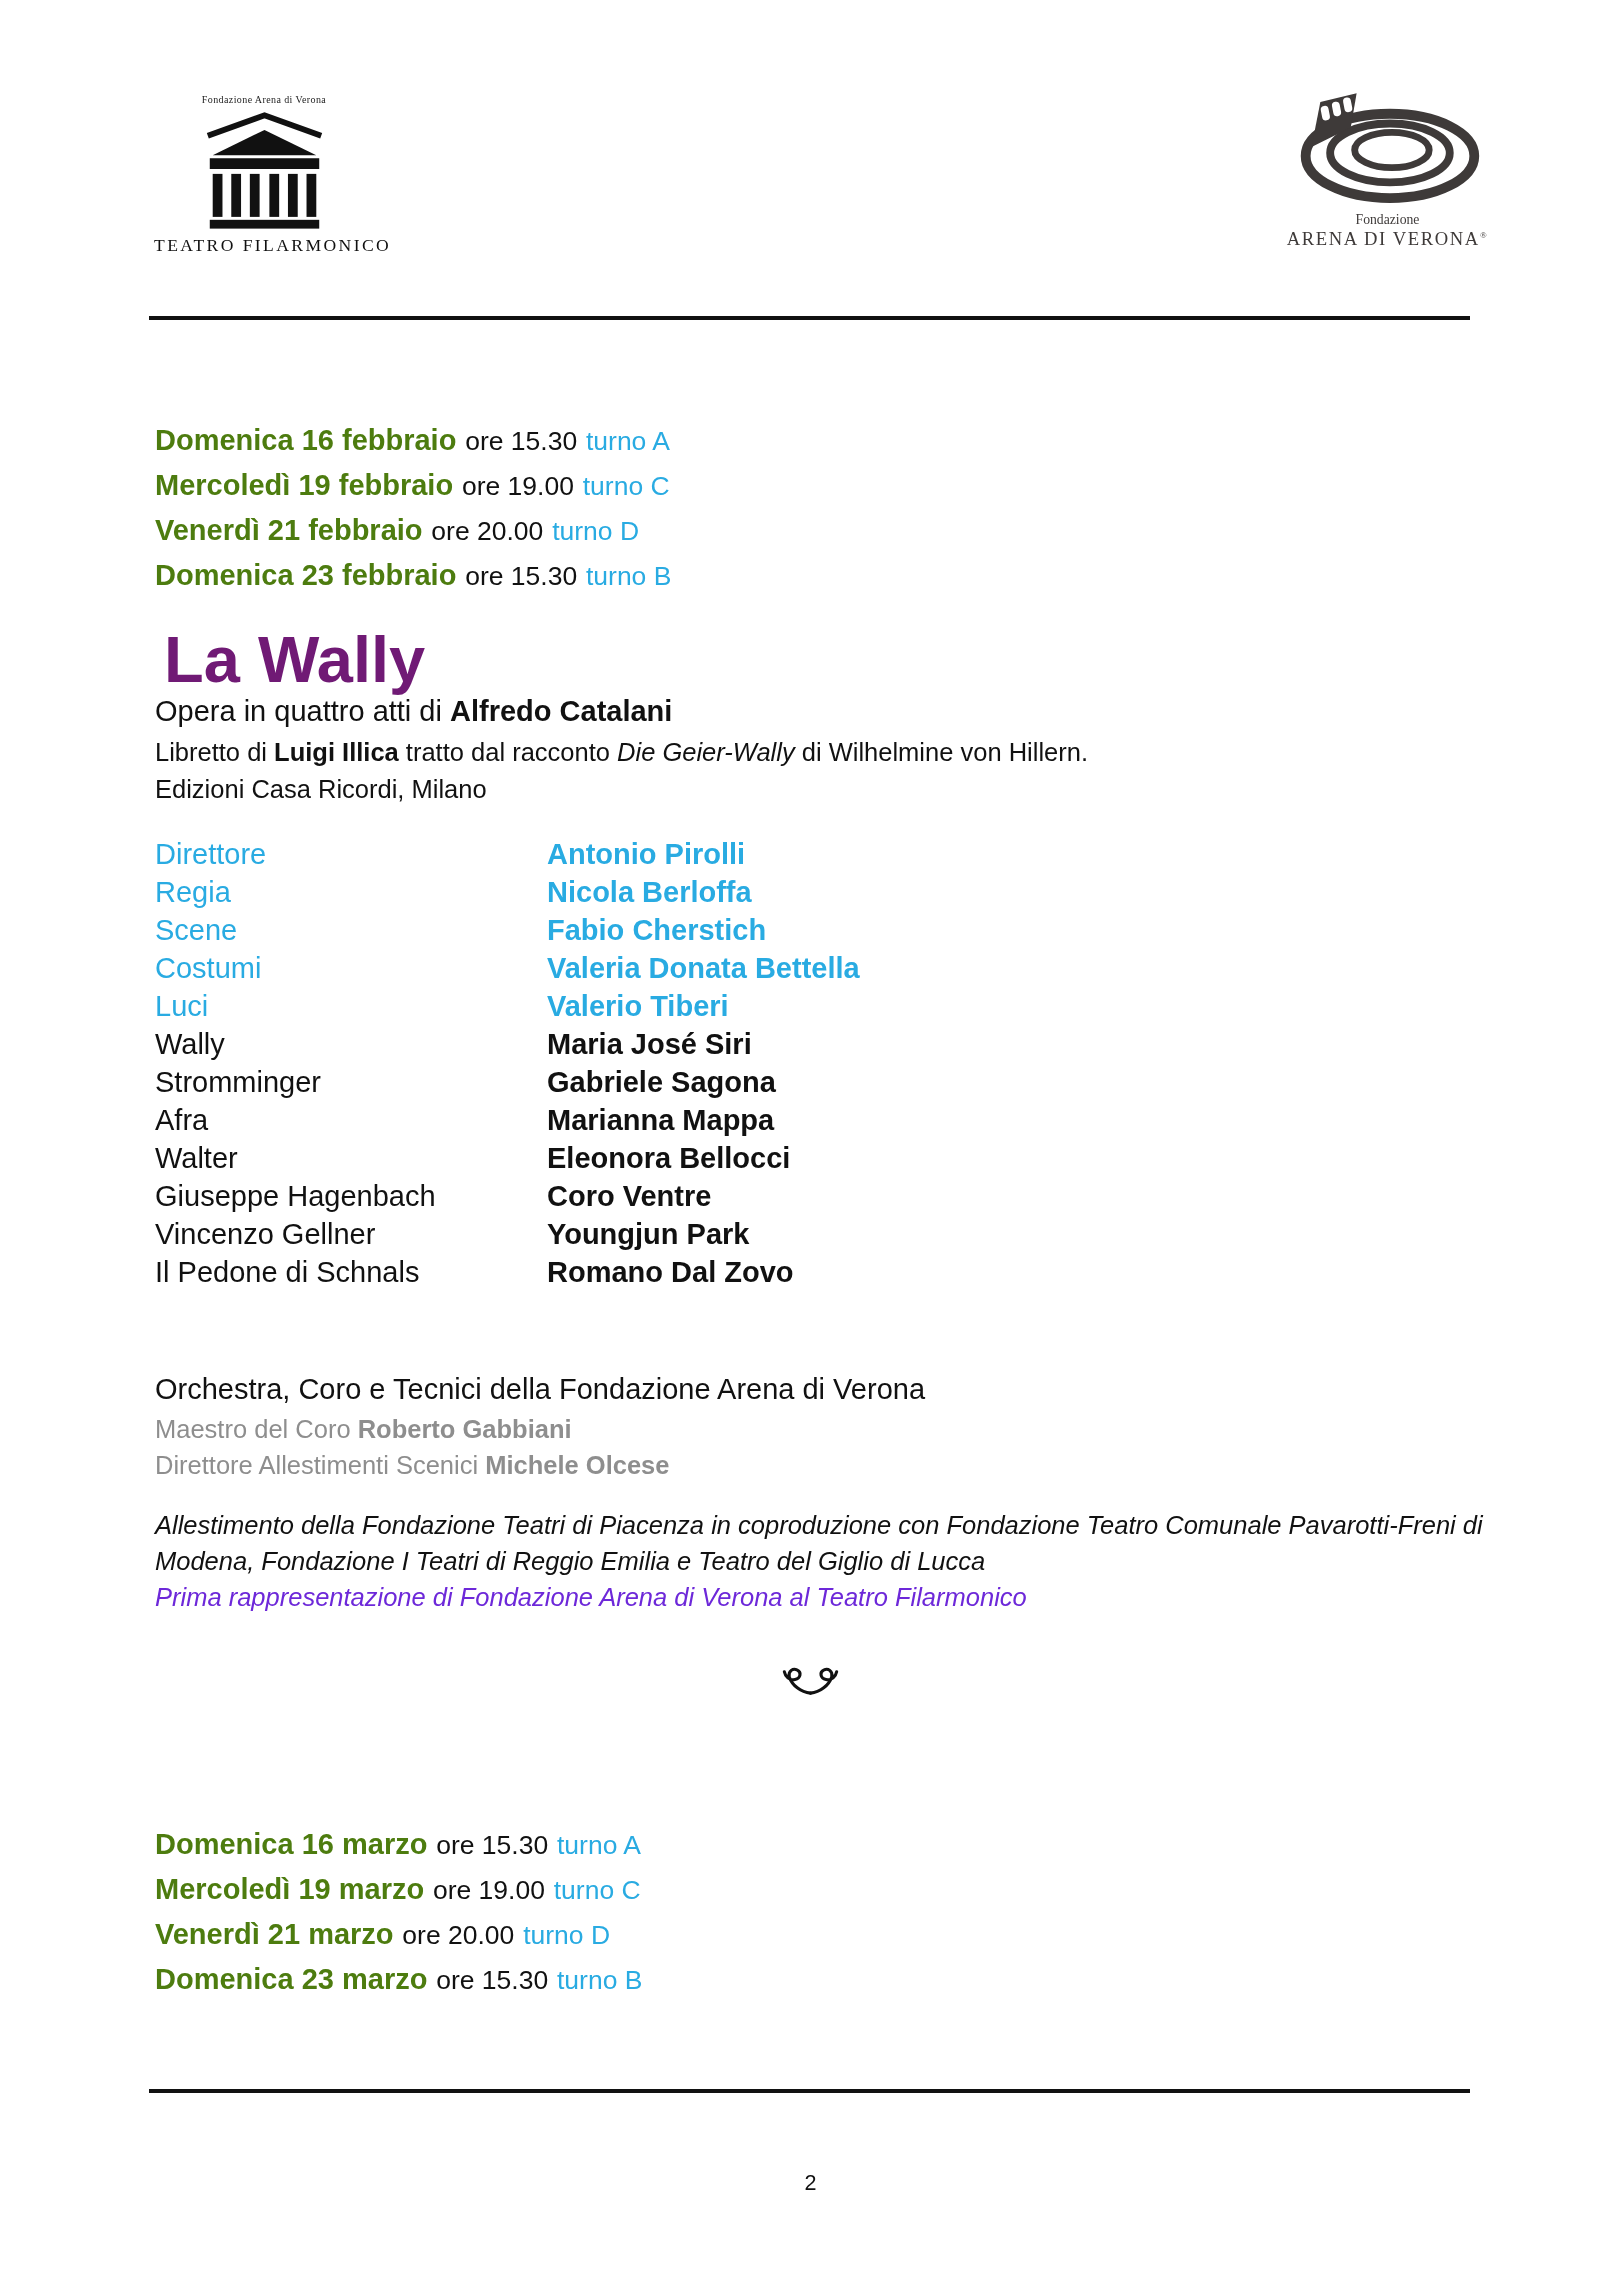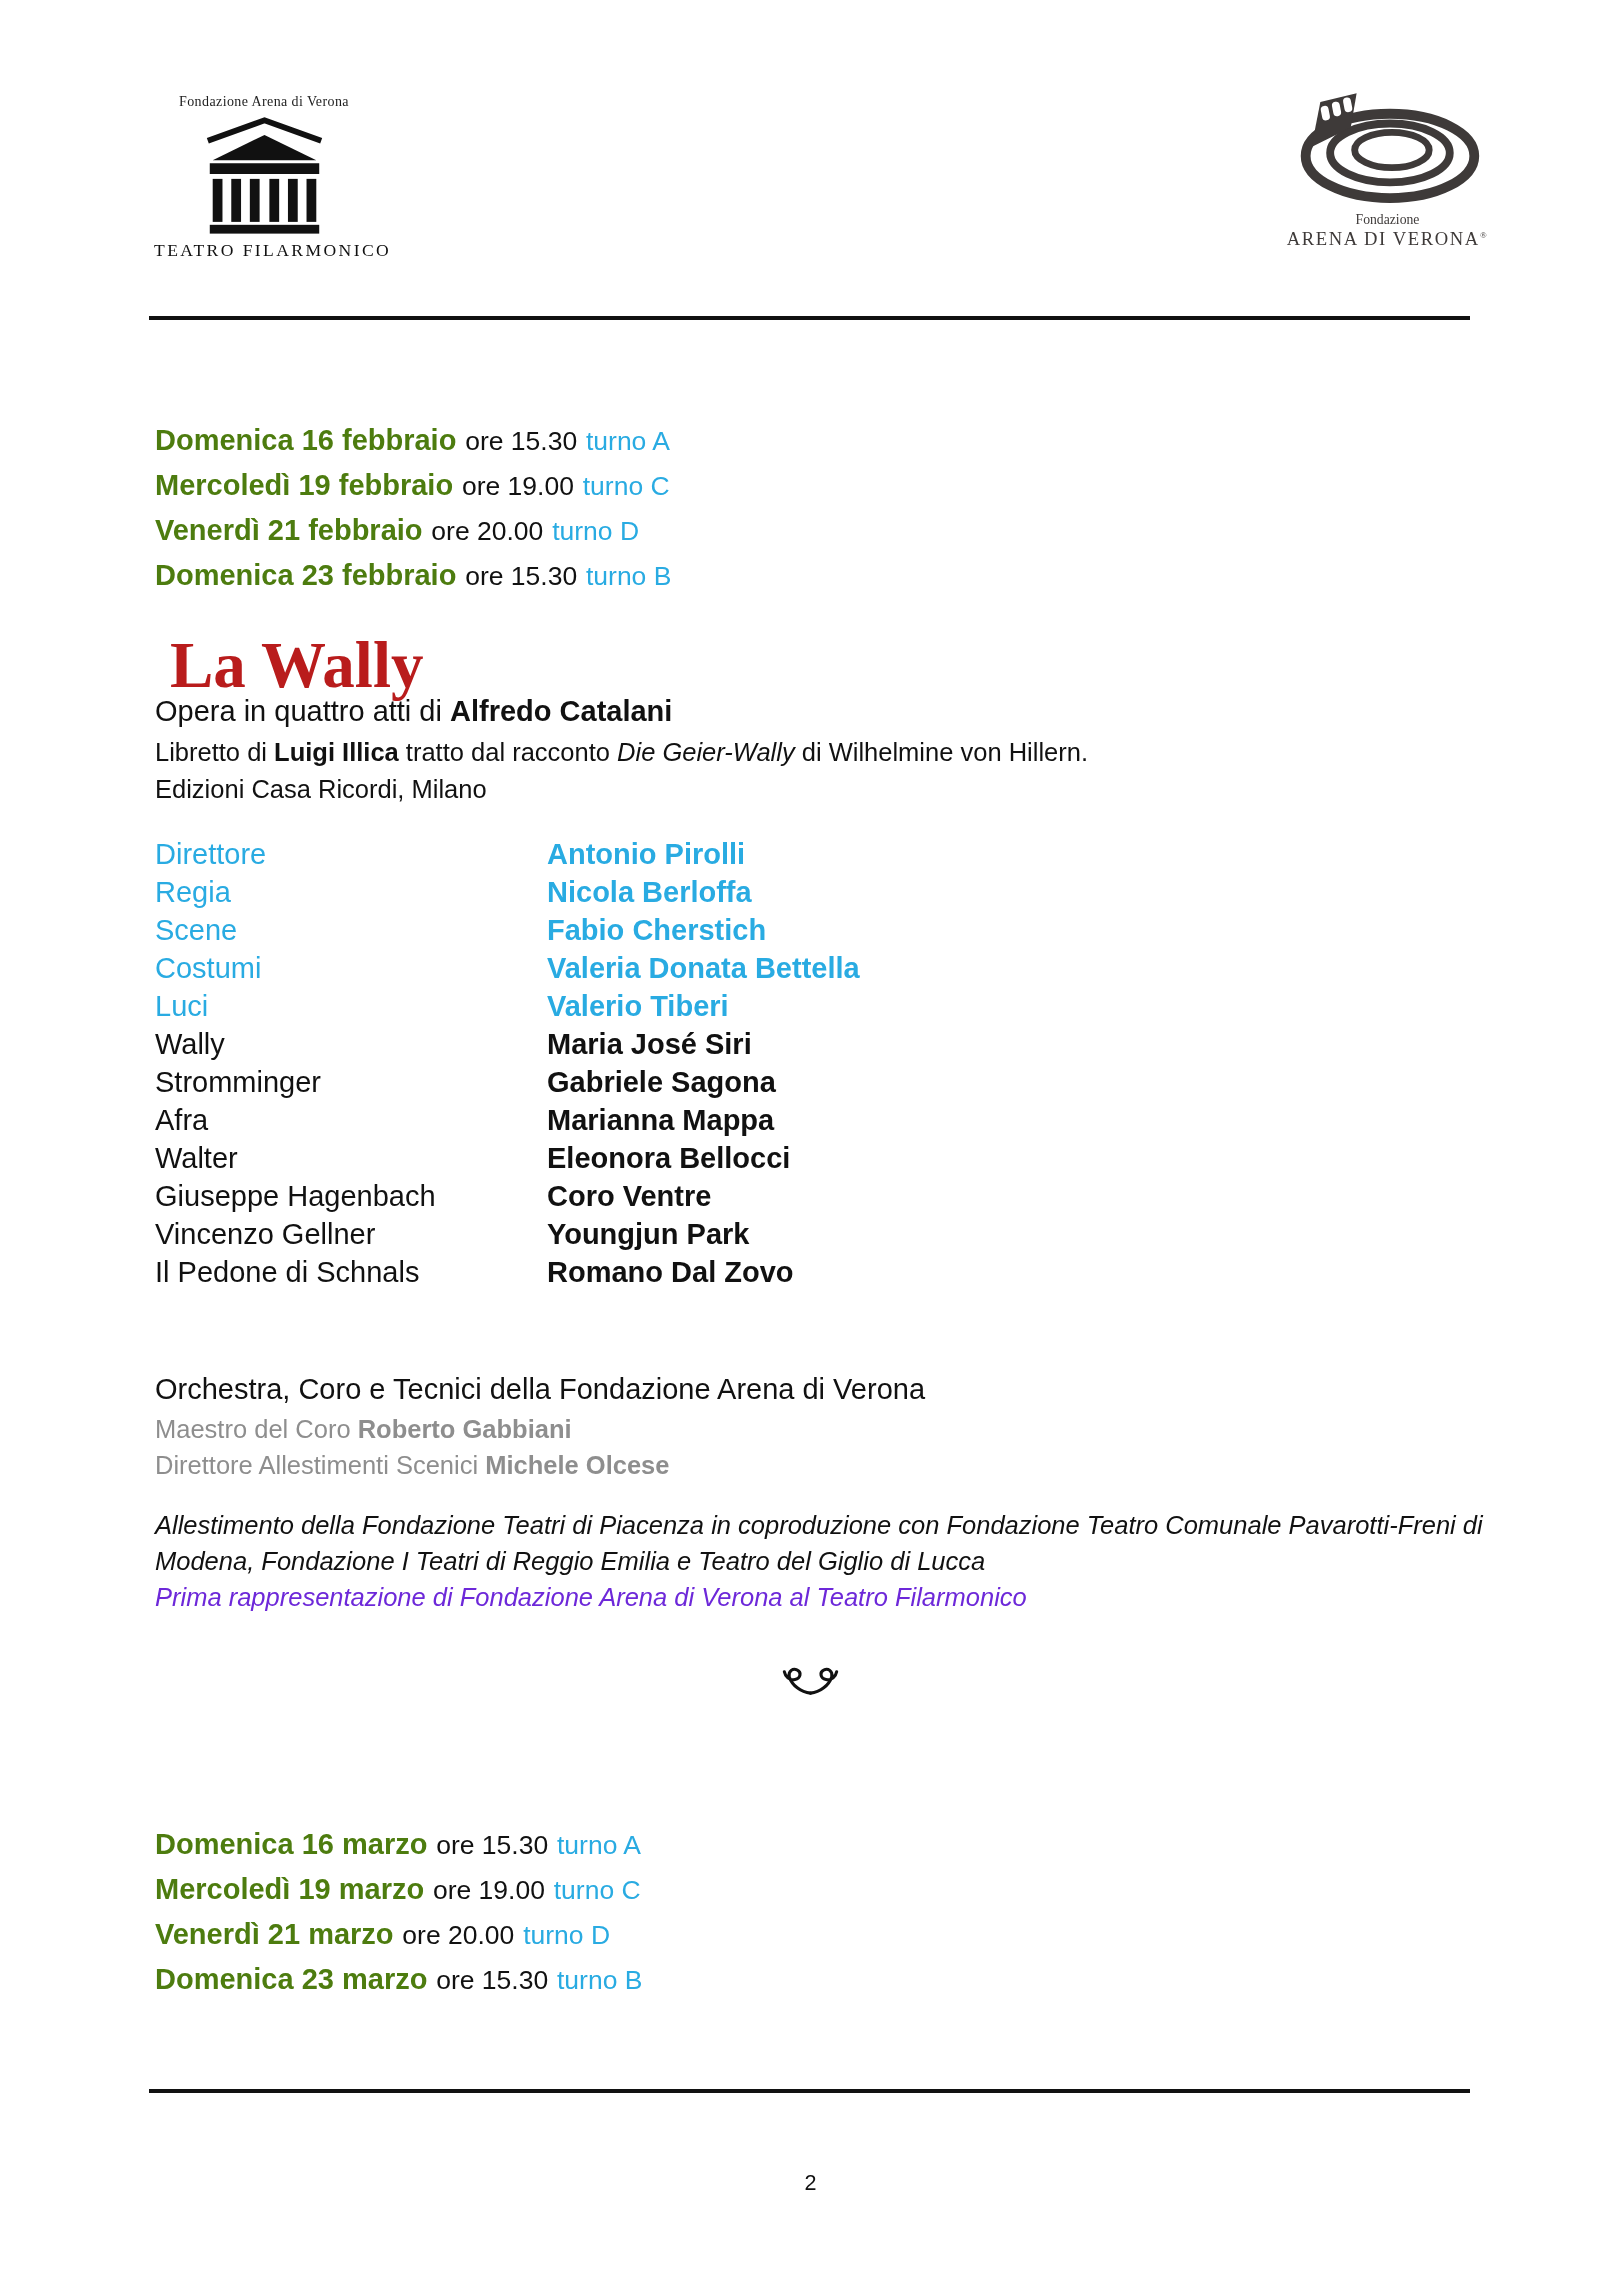--- a/index.html
+++ b/index.html
@@ -2,41 +2,41 @@
 <html><head>
 <meta charset="utf-8">
 <style>
   html,body{margin:0;padding:0;background:#ffffff;}
   .page{
     position:relative;width:1621px;height:2293px;background:#ffffff;
     font-family:"Liberation Sans","DejaVu Sans",sans-serif;color:#111111;overflow:hidden;
   }
   
   .logo-left{position:absolute;left:154px;top:94px;width:220px;text-align:center;}
-  .logo-left .toptext{font-family:"Liberation Serif","DejaVu Serif",serif;font-size:14px;color:#1d1d1d;letter-spacing:0.4px;margin-bottom:3.9px;}
+  .logo-left .toptext{font-family:"Liberation Serif","DejaVu Serif",serif;font-size:10px;color:#1d1d1d;letter-spacing:0.4px;margin-bottom:3.9px;}
   .logo-left .bottomtext{font-family:"Liberation Serif","DejaVu Serif",serif;font-size:17.6px;color:#111;letter-spacing:2.4px;margin-top:5.9px;white-space:nowrap;}
   .logo-right{position:absolute;left:1274px;top:90px;width:227px;text-align:center;color:#3e3a39;}
   .logo-right .fondazione{font-family:"Liberation Serif","DejaVu Serif",serif;font-size:13.7px;margin-top:2px;}
   .logo-right .arena{font-family:"Liberation Serif","DejaVu Serif",serif;font-size:18.6px;letter-spacing:1.6px;white-space:nowrap;}
   .logo-right sup{font-size:8.8px;}
   
   .rule{position:absolute;left:149px;width:1321px;height:3.9px;background:#111;}
   .rule-top{top:316px;}
   .rule-bottom{top:2089px;}
   
   .dates{position:absolute;left:155px;}
   .dates-feb{top:418px;}
   .dates-mar{top:1786px;margin-top:36px;}
   .date-row{font-size:26.5px;line-height:44px;white-space:nowrap;}
   .date-row .day{font-weight:700;font-size:29px;margin-right:8.8px;color:#4d7c0f;}
   .date-row .time{color:#111;margin-right:8.8px;}
   .date-row .turn{color:#29abe2;}
   
-  .opera-title{position:absolute;left:153px;top:616px;margin:17px;font-family:Liberation Serif, serif;
-    font-weight:700;font-size:65px;line-height:65px;color:#b91c1c;letter-spacing:0px;}
+  .opera-title{position:absolute;left:153px;top:616px;margin:11px;font-family:Liberation Sans, sans-serif;
+    font-weight:700;font-size:65px;line-height:65px;color:#701a75;letter-spacing:0px;}
   .subtitle{position:absolute;left:155px;top:692px;margin:0;font-size:29px;line-height:39px;}
   .subtitle b{font-weight:700;}
   .libretto{position:absolute;left:155px;top:735px;margin:0;font-size:25.5px;line-height:35px;}
   .libretto b{font-weight:700;}
   .libretto .src{font-style:italic;}
   .edition{position:absolute;left:155px;top:772px;margin:0;font-size:25.5px;line-height:35px;text-align:right;}
   
   .credits{position:absolute;left:155px;top:835px;}
   .credit-row{display:flex;font-size:29px;line-height:38px;}
   .credit-row .role{flex:0 0 392px;}

